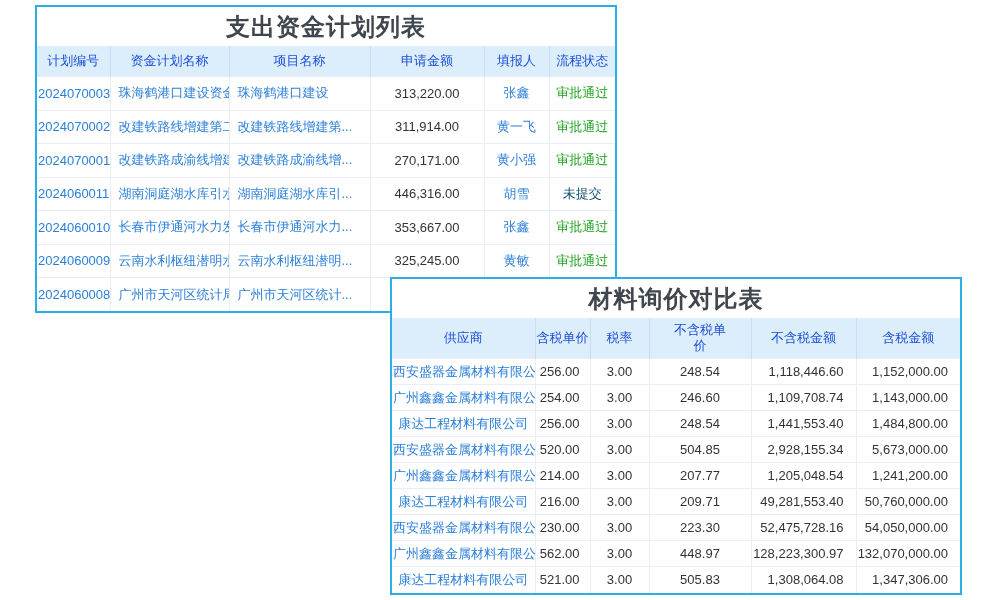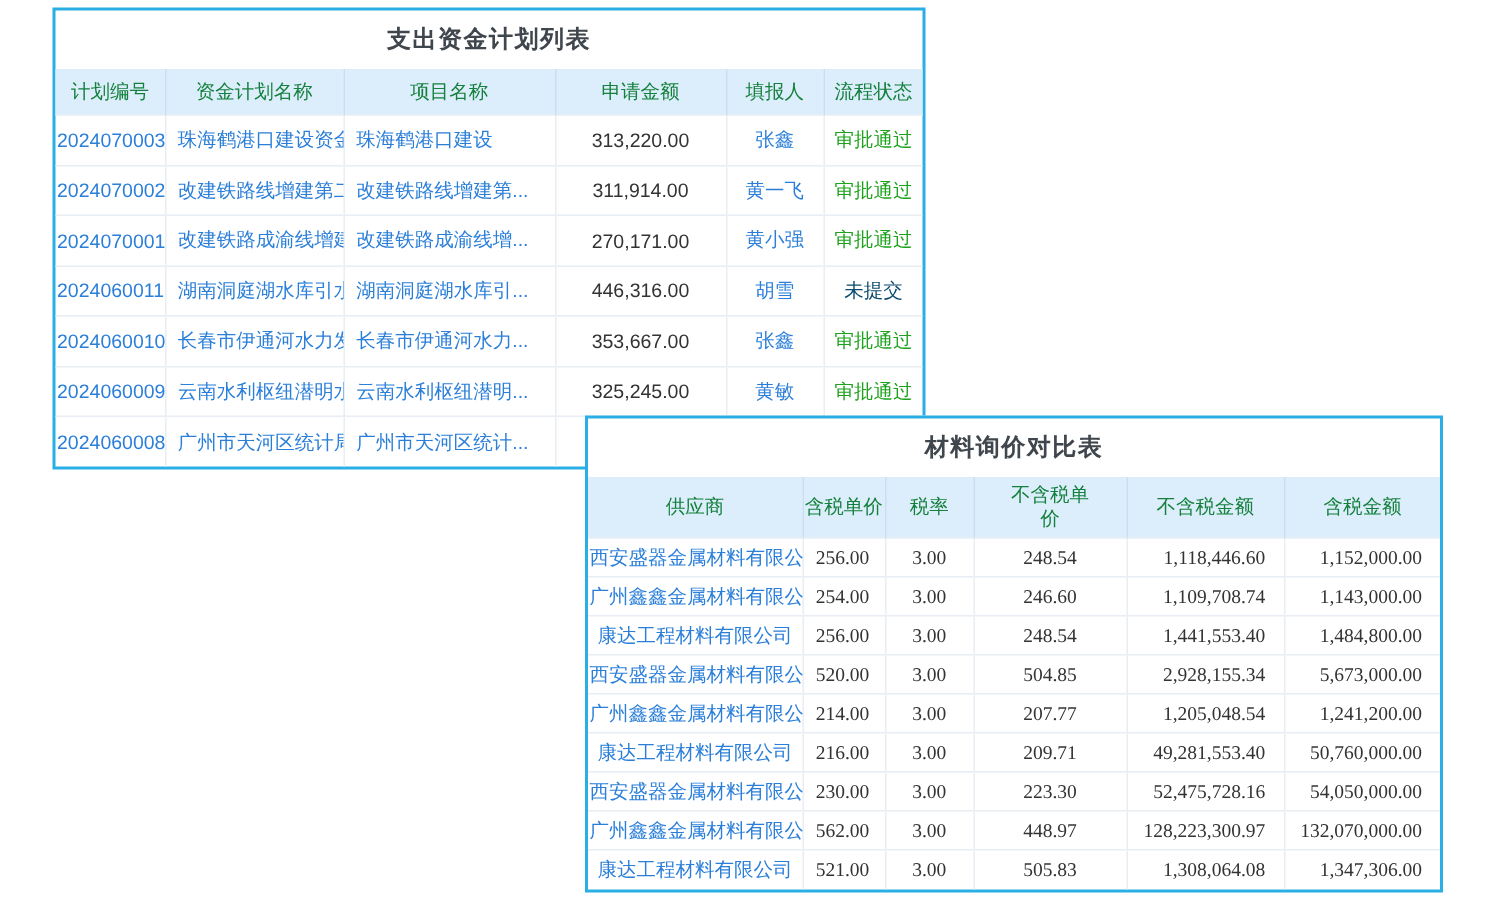--- a/index.html
+++ b/index.html
@@ -10,31 +10,31 @@
     font-family:"Liberation Sans","DejaVu Sans",sans-serif;
     overflow:hidden;
   }
   .card {
     position:absolute;
     background:#ffffff;
     border:2px solid #29aee6;
     box-sizing:border-box;
   }
   #card1 { left:35px; top:5px; width:582px; z-index:1; }
-  #card2 { left:390px; top:277px; width:572px; z-index:2;font-family:Liberation Serif, serif; }
+  #card2 { left:390px; top:277px; width:572px; z-index:2; }
 
   .card-title {
     height:39px;
     display:flex; align-items:center; justify-content:center;
-    font-size:16px; font-weight:bold; color:#40464d;
+    font-size:24px; font-weight:bold; color:#40464d;
     letter-spacing:1px;
   }
   table { width:100%; border-collapse:collapse; table-layout:fixed; font-size:13px; }
   th {
-    background:#dceefb; color:#15803d; font-weight:normal;
+    background:#dceefb; color:#1d4ed8; font-weight:normal;
     text-align:center; border-left:1px solid #c9dff0;
     white-space:pre-line; line-height:1.25;
   }
   th:first-child { border-left:none; }
   td {
     border-top:1px solid #e8eef3; border-left:1px solid #e8eef3;
     text-align:center; color:#333333;
     overflow:hidden; white-space:nowrap; box-sizing:border-box;
   }
   td:first-child { border-left:none;margin-left:34px; }

